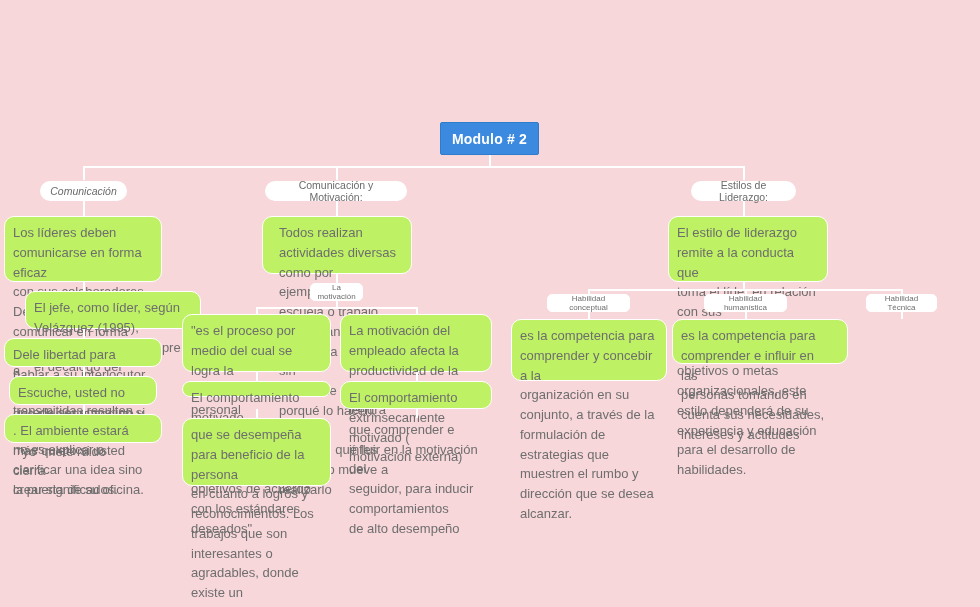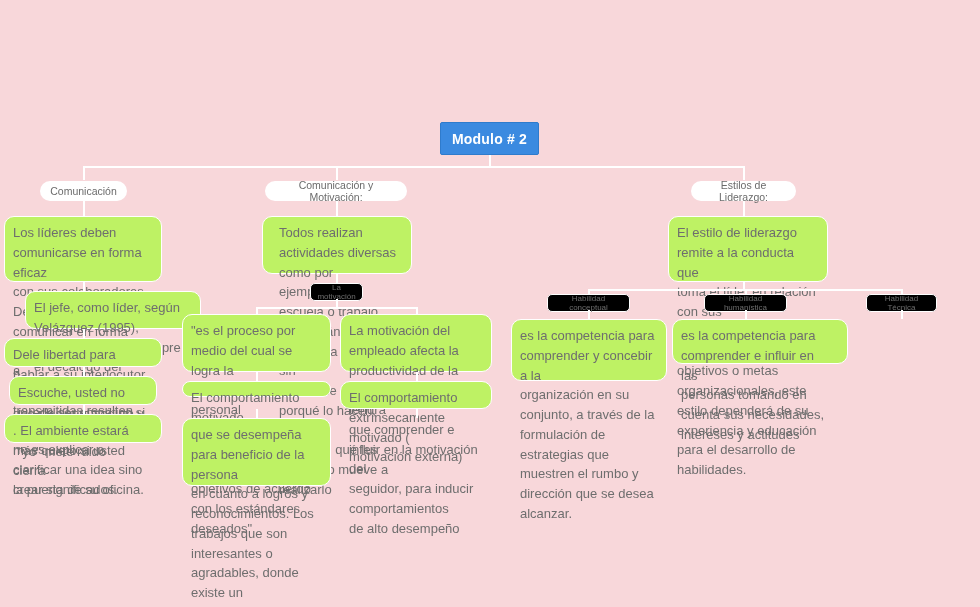--- a/index.html
+++ b/index.html
@@ -41,21 +41,21 @@
     display: flex;
     align-items: center;
     justify-content: center;
     text-align: center;
     padding: 0 10px;
   }
 
   
   .subnode {
     position: absolute;
-    background: #000000;
+    background: #ffffff;
     border: 1.2px solid #ffffff;
     border-radius: 5px;
     color: #6e6e6e;
     font-size: 8px;
     display: flex;
     align-items: center;
     justify-content: center;
     text-align: center;
     padding: 8px 7px;
   }
@@ -79,21 +79,21 @@
 <div id="canvas">
 
   <div class="conn conn-v" style="left:489px; top:155px; height:12px;"></div>
   <div class="conn conn-h" style="left:84px; top:166px; width:660px;"></div>
   <div class="conn conn-v" style="left:83px; top:166px; height:14px;"></div>
   <div class="conn conn-v" style="left:336px; top:166px; height:14px;"></div>
   <div class="conn conn-v" style="left:743px; top:166px; height:14px;"></div>
 
   <div class="root-node" style="left:440px; top:122px; width:99px; height:33px;">Modulo # 2</div>
 
-  <div class="pill" style="left:40px; top:181px; width:87px; height:20px;">Comunicación</div>
+  <div class="pill" style="left:40px; top:181px; width:87px; height:20px;font-style:italic;">Comunicación</div>
 
   <div class="conn conn-v" style="left:83px; top:201px; height:15px;"></div>
   <div class="textbox" style="left:4px; top:216px; width:158px; height:66px;">Los líderes deben comunicarse en forma eficaz
 con sus colaboradores. Deben
 comunicar en forma comprensible sus ideas a
 otros; que las ideas transmitidas resulten
 "tangibles" a los demás; no es explicar o
 clarificar una idea sino crear significados.</div>
 
   <div class="conn conn-v" style="left:83px; top:282px; height:9px;"></div>

